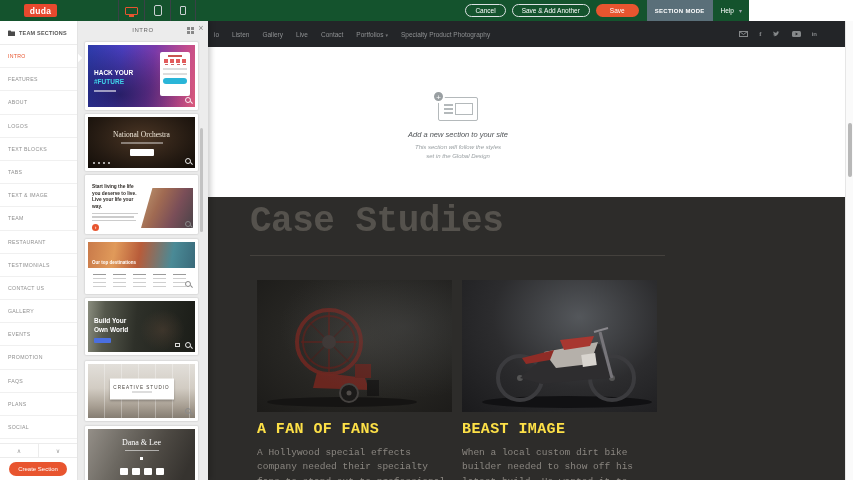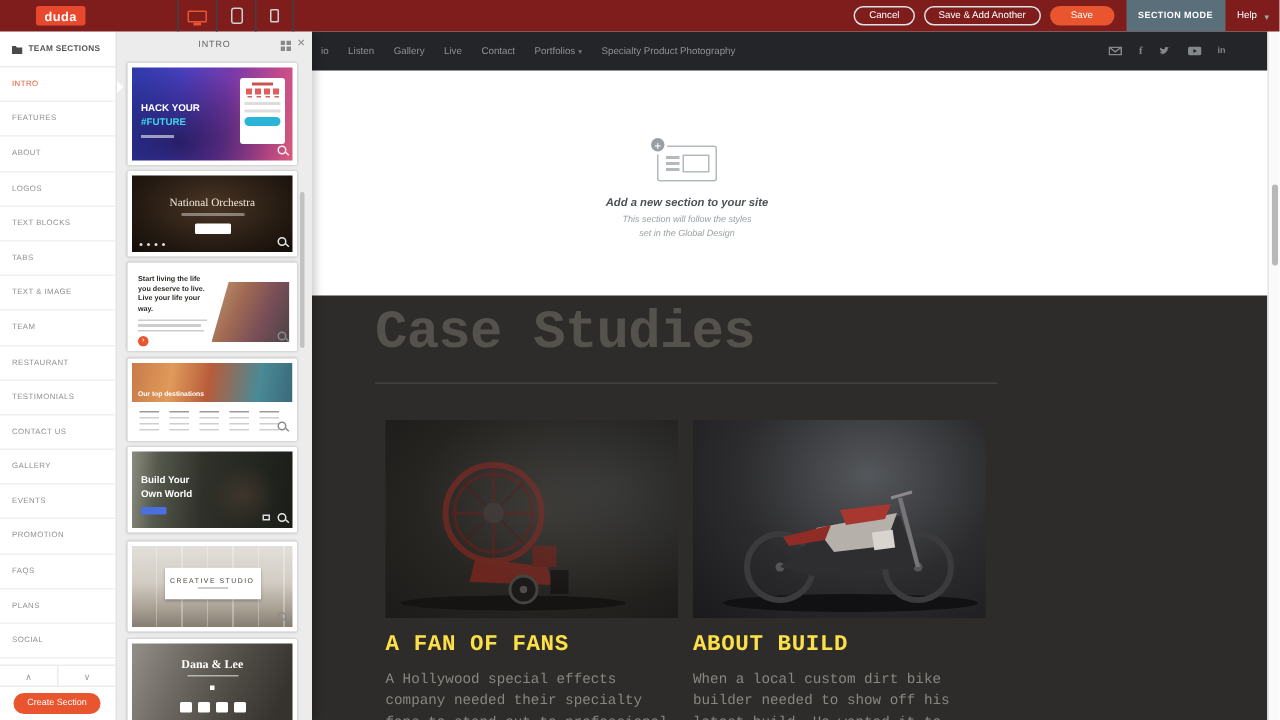--- a/index.html
+++ b/index.html
@@ -1,20 +1,20 @@
 <!DOCTYPE html>
 <html><head>
 <meta charset="utf-8">
 <style>
   * { margin:0; padding:0; box-sizing:border-box; }
   html,body { width:853px; height:480px; overflow:hidden; background:#fff;
     font-family:"Liberation Sans", sans-serif; }
 
   
-  .topbar { position:absolute; left:0; top:0; width:853px; height:21px; background:#7f1d1d; z-index:60; }
+  .topbar { position:absolute; left:0; top:0; width:749px; height:21px; background:#14532d; z-index:60; }
   .logo { position:absolute; left:24px; top:4px; width:33px; height:13px; background:#e8492e; border-radius:2px;
     color:#fff; font-size:8.5px; font-weight:bold; display:flex; align-items:center; justify-content:center; letter-spacing:.3px; }
   .devices { position:absolute; left:118px; top:0; height:21px; display:flex; }
   .dev { width:26px; height:21px; display:flex; align-items:center; justify-content:center; border-left:1px solid #3a4147; }
   .dev:last-child { border-right:1px solid #3a4147; }
   .ic-desktop { width:13px; height:8px; border:1px solid #e8552f; border-radius:1px; position:relative; }
   .ic-desktop::after { content:""; position:absolute; left:3px; bottom:-3px; width:5px; height:2px; background:#e8552f; }
   .ic-tablet { width:8px; height:11px; border:1px solid #ccd1d4; border-radius:2px; }
   .ic-phone { width:6px; height:9px; border:1px solid #ccd1d4; border-radius:1px; }
   .top-right { position:absolute; right:0; top:0; height:21px; display:flex; align-items:center; }
@@ -113,21 +113,21 @@
   .t6 { background:linear-gradient(180deg,#e2dfda 0%,#d2ccc3 45%,#a89f93 78%,#857d72 100%); }
   .t6::before { content:""; position:absolute; inset:0;
     background:repeating-linear-gradient(90deg, transparent 0 16px, rgba(255,255,255,.3) 16px 17px); }
   .t6-card { position:absolute; left:50%; top:46%; transform:translate(-50%,-50%); width:64px; height:21px; background:#fff;
     box-shadow:0 1px 2px rgba(0,0,0,.25); display:flex; flex-direction:column; align-items:center; justify-content:center; }
   .t6-title { font-size:4.6px; letter-spacing:1px; color:#4a453f; }
   .t6-bar { width:20px; height:1px; background:#bbb; margin-top:2px; }
 
   
   .t7 { background:linear-gradient(115deg,#948f88 0%,#6e6a63 30%,#4e4a44 58%,#36332f 85%); }
-  .t7-title { font-family:"Liberation Serif", serif; color:#fff; font-size:8px; text-align:center; padding-top:9px;font-weight:bold; }
+  .t7-title { font-family:"Liberation Serif", serif; color:#fff; font-size:8px; text-align:center; padding-top:9px; }
   .t7-line { width:34px; height:1px; background:rgba(255,255,255,.55); margin:3px auto 0; }
   .t7-dot { width:3px; height:3px; background:#fff; margin:6px auto 0; }
   .t7-boxes { display:flex; justify-content:center; gap:4px; margin-top:8px; }
   .t7-boxes i { width:8px; height:7px; background:#fff; border-radius:1px; }
 
   .panel-scroll { position:absolute; right:5px; top:107px; width:3px; height:104px; background:#c2c2c2; border-radius:2px; }
 
   
   .canvas { position:absolute; left:208px; top:21px; width:637px; bottom:0; background:#fff; }
   .site-nav { position:relative; height:26px; background:#232528; display:flex; align-items:center; }
@@ -138,21 +138,21 @@
   .soc { color:#85888a; font-size:7px; line-height:1; cursor:pointer; display:flex; align-items:center; }
   .soc svg { display:block; }
 
   .placeholder { position:absolute; left:130px; top:76px; width:240px; text-align:center; }
   .ph-icon { position:relative; margin:0 auto; width:40px; height:24px; border:1px solid #b4b9bb; border-radius:2px; }
   .ph-lines i { position:absolute; left:5px; width:9px; height:1.5px; background:#b4b9bb; display:block; }
   .ph-lines i:nth-child(1){ top:6px; } .ph-lines i:nth-child(2){ top:10px; } .ph-lines i:nth-child(3){ top:14px; }
   .ph-rect { position:absolute; right:4px; top:5px; width:18px; height:12px; border:1px solid #b4b9bb; }
   .ph-plus { position:absolute; left:-7px; top:-8px; width:13px; height:13px; border-radius:50%; background:#999fa2;
     border:2px solid #fff; color:#fff; font-size:8px; line-height:12px; text-align:center; }
-  .ph-title { margin-top:9px; font-size:7.5px; font-weight:bold; font-style:italic; color:#4f5356; }
+  .ph-title { margin-top:9px; font-size:7.5px; font-weight:normal; font-style:italic; color:#4f5356; }
   .ph-sub { margin-top:4px; font-size:6px; font-style:italic; color:#9aa0a3; line-height:1.55; }
 
   .dark-sec { position:absolute; left:0; top:176px; width:637px; height:283px; background:#2d2c2a; overflow:hidden;font-family:Liberation Mono, monospace; }
   .cs-title { position:absolute; left:42px; top:4px; font-size:36px; font-weight:bold; color:#55524d; letter-spacing:-.5px; }
   .cs-rule { position:absolute; left:42px; top:58px; width:415px; height:1px; background:#44413d; }
   .cs-cols { position:absolute; left:49px; top:83px; display:flex; gap:10px; }
   .cs-col { width:195px; }
   .cs-img { position:relative; width:195px; height:132px; overflow:hidden; }
   .cs-img-fan { background:radial-gradient(ellipse at 52% 45%, #35332f 0%, #262522 55%, #1c1b19 100%); }
   .cs-img-fan::after { content:""; position:absolute; inset:0;
@@ -459,21 +459,21 @@
             <circle cx="150" cy="98" r="3" fill="#555"></circle>
             <path d="M58 98 L90 70 L138 64 L150 98 L120 100 L80 104 Z" fill="#2e2d2f"></path>
             <path d="M82 72 L136 62 L128 84 L94 88 Z" fill="#b5b0aa"></path>
             <path d="M98 60 L132 56 L128 66 L102 70 Z" fill="#a83730"></path>
             <path d="M60 78 L92 70 L88 80 L64 84 Z" fill="#8f2c26"></path>
             <line x1="150" y1="98" x2="138" y2="52" stroke="#77757a" stroke-width="3"></line>
             <line x1="132" y1="52" x2="146" y2="48" stroke="#8a888d" stroke-width="2"></line>
             <rect x="120" y="74" width="14" height="12" fill="#d8d4cf" transform="rotate(-8 127 80)"></rect>
           </svg>
         </div>
-        <div class="cs-h">ABOUT BUILD</div>
+        <div class="cs-h">BEAST IMAGE</div>
         <div class="cs-p">When a local custom dirt bike builder needed to show off his latest build. He wanted it to really pop. The bike was a custom two-stroke motor known to enthusiasts</div>
       </div>
 
     </div>
   </div>
 </div>
 
 <div class="vscroll">
   <div class="vthumb"></div>
 </div>

